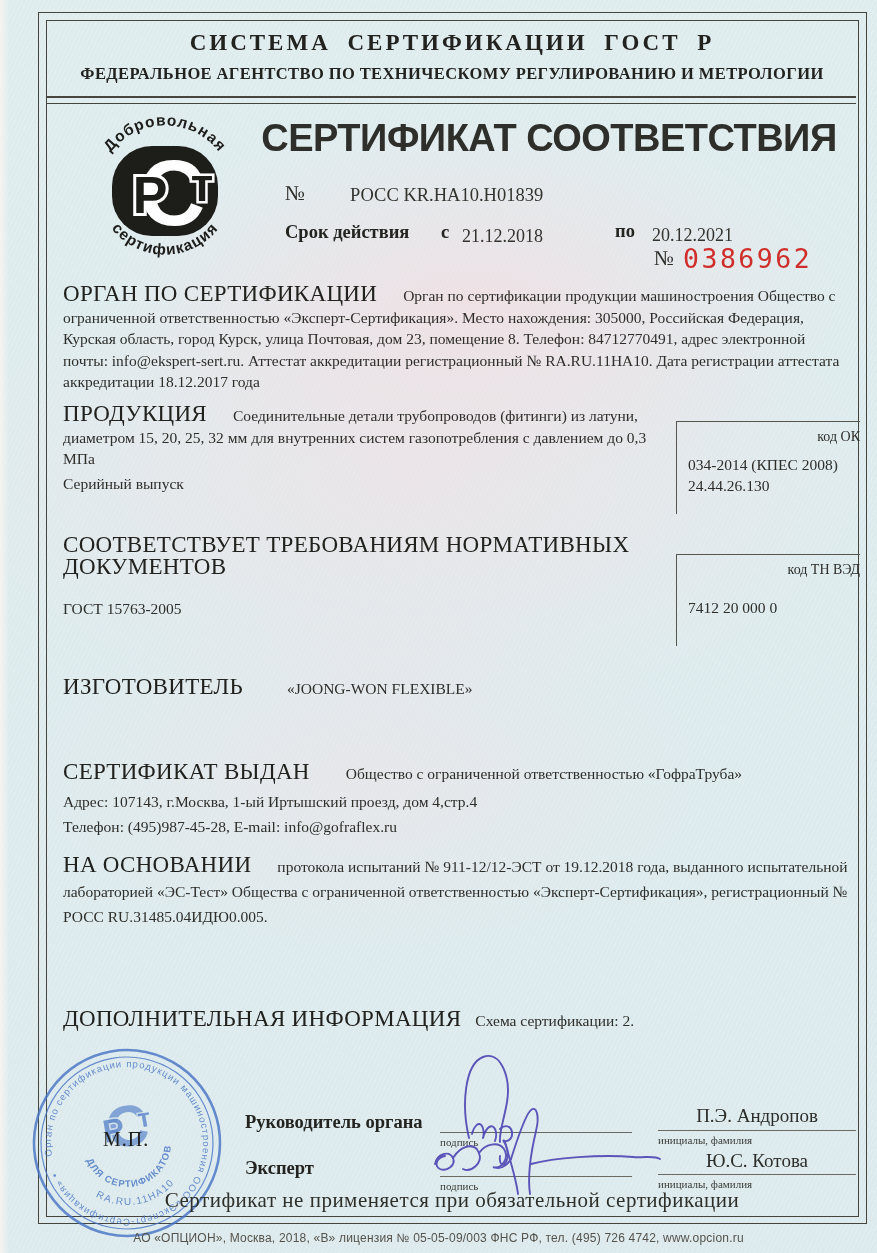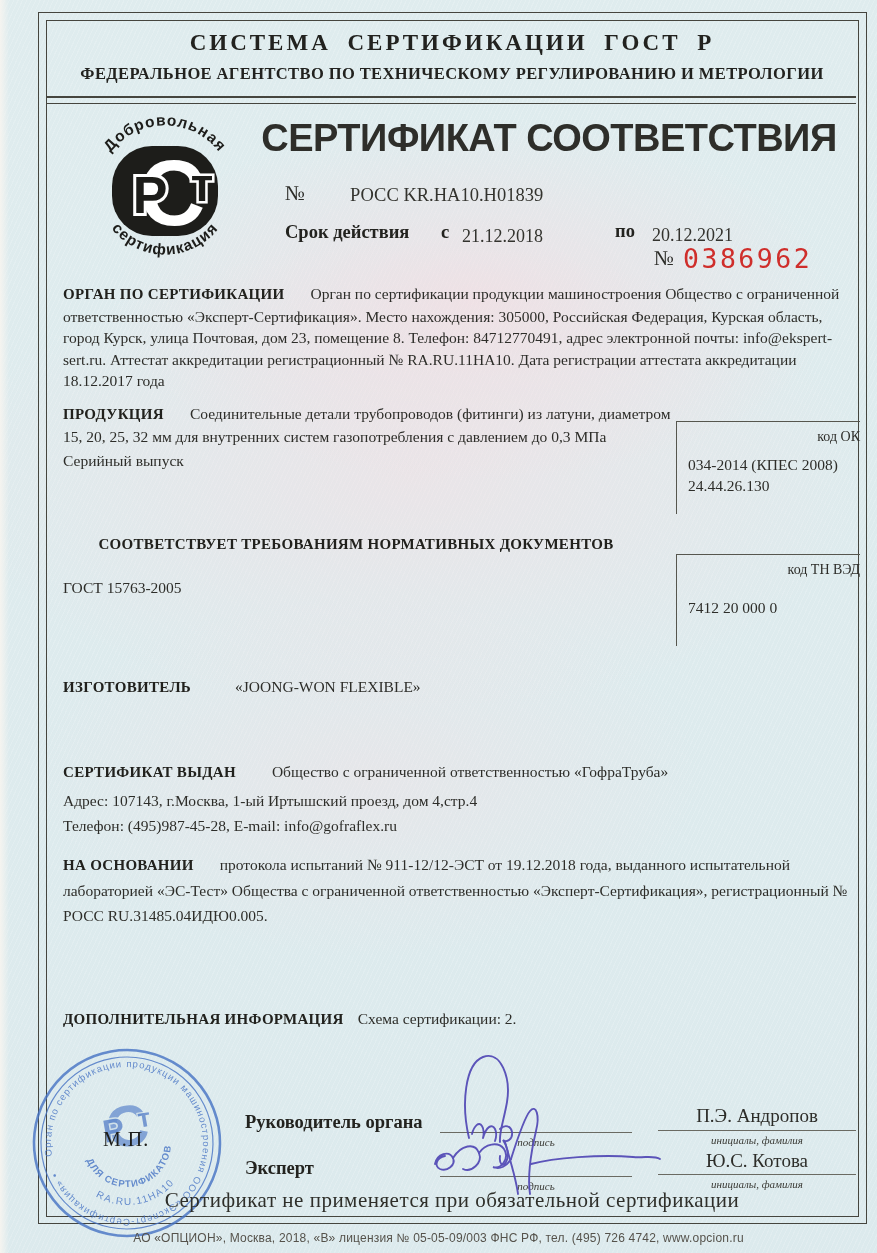--- a/index.html
+++ b/index.html
@@ -22,28 +22,28 @@
   .hdr1{top:30px;font-size:23px;font-weight:bold;letter-spacing:3px;word-spacing:8px;}
   .hdr2{top:64px;font-size:16.5px;font-weight:bold;letter-spacing:.4px;}
   .title{position:absolute;left:238px;top:117px;width:622px;text-align:center;
     font-family:"Liberation Sans",sans-serif;font-size:38px;font-weight:bold;color:#2e2e2a;letter-spacing:-.5px;}
   .abs{position:absolute;}
   .blab{font-weight:bold;font-size:18.5px;color:#23231f;}
   .val{font-size:18px;color:#33332e;}
   .no-sym{font-size:21px;color:#2c2c28;}
   .rednum{font-family:"DejaVu Sans Mono",monospace;font-size:26.5px;letter-spacing:2.5px;color:#cf2e2b;}
   .sec{position:absolute;left:63px;font-size:15.5px;line-height:21.5px;color:#2d2d29;}
-  .sec .h{font-weight:bold;font-size:15px;letter-spacing:.3px;color:#21211d;margin-right:26px;text-align:center;}
+  .sec .h{font-weight:normal;font-size:23px;letter-spacing:.3px;color:#21211d;margin-right:26px;}
   .codebox{position:absolute;left:676px;width:172px;border-top:1.3px solid #56564e;border-left:1.3px solid #56564e;
     padding:7px 0 0 11px;font-size:15.5px;color:#2d2d29;}
   .codebox .cl{font-size:14px;text-align:right;}
   .codebox .cv{line-height:21px;}
   .sigrole{position:absolute;font-weight:bold;font-size:18.5px;color:#23231f;}
   .sigline{position:absolute;height:1.2px;background:#6a6a62;}
-  .smlab{position:absolute;font-size:11px;color:#3a3a35;text-align:center;font-style:italic;}
+  .smlab{position:absolute;font-size:11px;color:#3a3a35;}
   .signame{position:absolute;font-size:19px;color:#2d2d29;text-align:center;}
   .note{position:absolute;left:46px;top:1188px;width:812px;text-align:center;font-size:21px;color:#2f2f2a;letter-spacing:.5px;}
   .printline{position:absolute;left:0;top:1231px;width:877px;text-align:center;
     font-family:"Liberation Sans",sans-serif;font-size:12px;color:#55524b;letter-spacing:.2px;}
   .mp{position:absolute;left:103px;top:1128px;font-size:20px;color:#1d1d1a;letter-spacing:1px;}
   svg text{font-family:"Liberation Sans",sans-serif;}
 </style>
 </head>
 <body>
 

